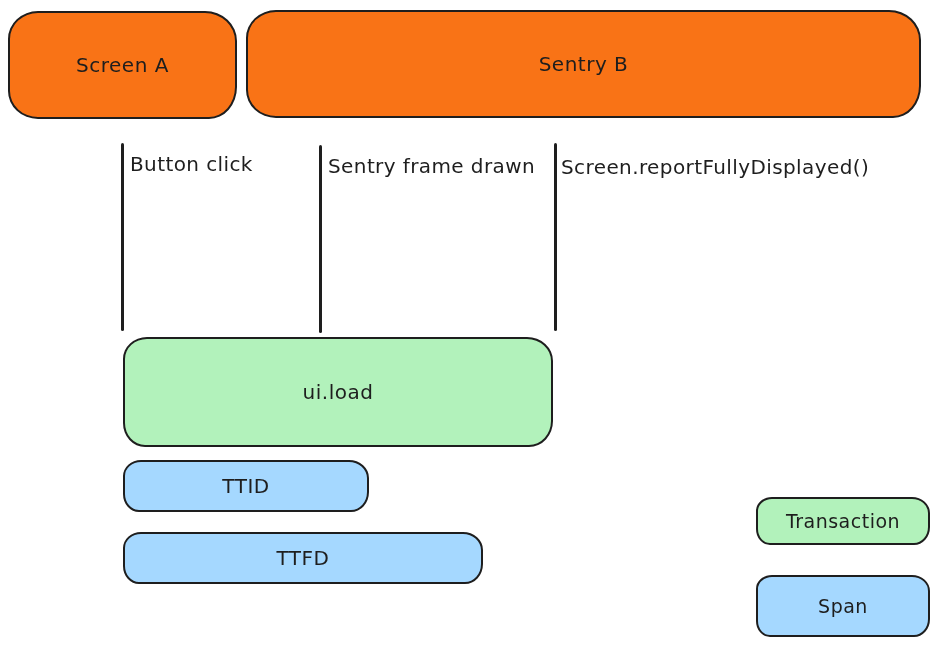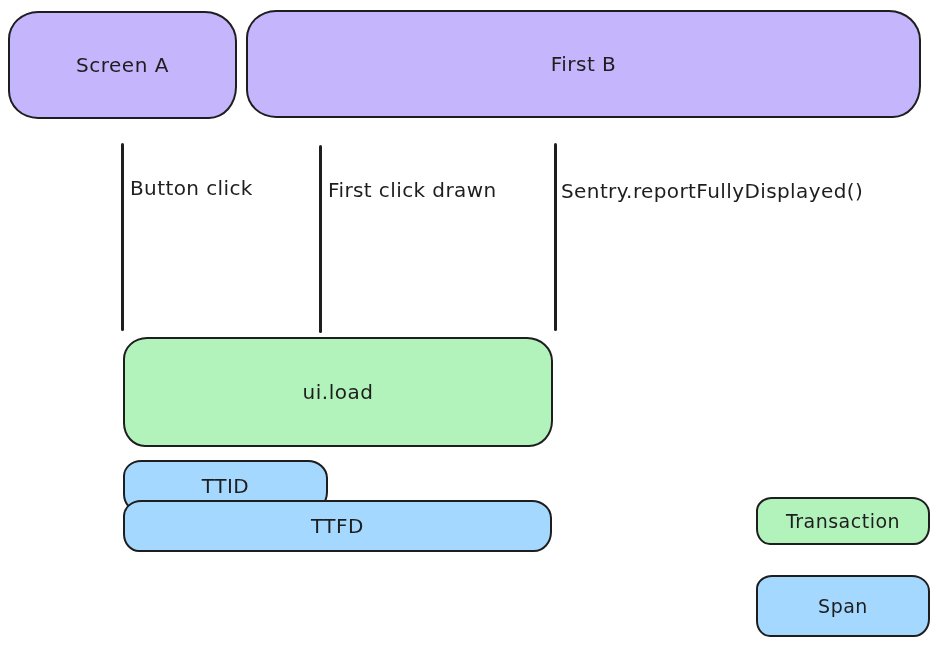--- a/index.html
+++ b/index.html
@@ -19,21 +19,21 @@
   .box {
     position: absolute;
     box-sizing: border-box;
     border: 2.5px solid #1e1e1e;
     display: flex;
     align-items: center;
     justify-content: center;
     font-size: 20px;
     letter-spacing: 0.5px;
     color: #1e1e1e;
-    background: #c4b5fd;
+    background: #f97316;
   }
   
   .screen {
     border-radius: 30px 32px 28px 30px / 28px 30px 32px 28px;
   }
   .screen-a { left: 8px;  top: 11px; width: 229px; height: 108px; }
   .screen-b { left: 246px; top: 10px; width: 675px; height: 108px; }
 
   .vline {
     position: absolute;
@@ -44,33 +44,32 @@
   .vline-1 { left: 121px; top: 143px; height: 188px; }
   .vline-2 { left: 319px; top: 145px; height: 188px; }
   .vline-3 { left: 554px; top: 143px; height: 188px; }
 
   .event-label {
     position: absolute;
     font-size: 20px;
     letter-spacing: 0.4px;
     white-space: nowrap;
     color: #1e1e1e;
-    margin-top: 24px;
   }
   .event-label-1 { left: 130px; top: 152px; }
   .event-label-2 { left: 328px; top: 154px; }
   .event-label-3 { left: 561px; top: 155px; }
 
   .bar {
     border-radius: 24px 26px 24px 22px / 22px 24px 26px 24px;
   }
   .bar-uiload { left: 123px; top: 337px; width: 430px; height: 110px; }
-  .bar-ttid   { left: 123px; top: 460px; width: 205px; height: 52px;
+  .bar-ttid   { left: 123px; top: 460px; width: 246px; height: 52px;
                 border-radius: 18px 20px 18px 16px / 16px 18px 20px 18px; }
-  .bar-ttfd   { left: 123px; top: 500px; width: 429px; height: 52px;
+  .bar-ttfd   { left: 123px; top: 532px; width: 360px; height: 52px;
                 border-radius: 18px 20px 18px 16px / 16px 18px 20px 18px; }
 
   .fill-transaction { background: #b2f2bb; }
   .fill-span        { background: #a5d8ff; }
 
   .legend-box {
     border-radius: 16px 18px 16px 14px / 14px 16px 18px 16px;
     font-size: 19px;
   }
   .legend-transaction { left: 756px; top: 497px; width: 174px; height: 48px; }
@@ -78,30 +77,30 @@
 </style>
 </head>
 <body>
 
 <div class="canvas">
 
   <div class="box screen screen-a">
     <span>Screen A</span>
   </div>
   <div class="box screen screen-b">
-    <span>First B</span>
+    <span>Sentry B</span>
   </div>
 
   <div class="vline vline-1"></div>
   <div class="vline vline-2"></div>
   <div class="vline vline-3"></div>
 
   <div class="event-label event-label-1">Button click</div>
-  <div class="event-label event-label-2">First click drawn</div>
-  <div class="event-label event-label-3">Sentry.reportFullyDisplayed()</div>
+  <div class="event-label event-label-2">Sentry frame drawn</div>
+  <div class="event-label event-label-3">Screen.reportFullyDisplayed()</div>
 
   <div class="box bar bar-uiload fill-transaction">
     <span>ui.load</span>
   </div>
   <div class="box bar bar-ttid fill-span">
     <span>TTID</span>
   </div>
   <div class="box bar bar-ttfd fill-span">
     <span>TTFD</span>
   </div>

